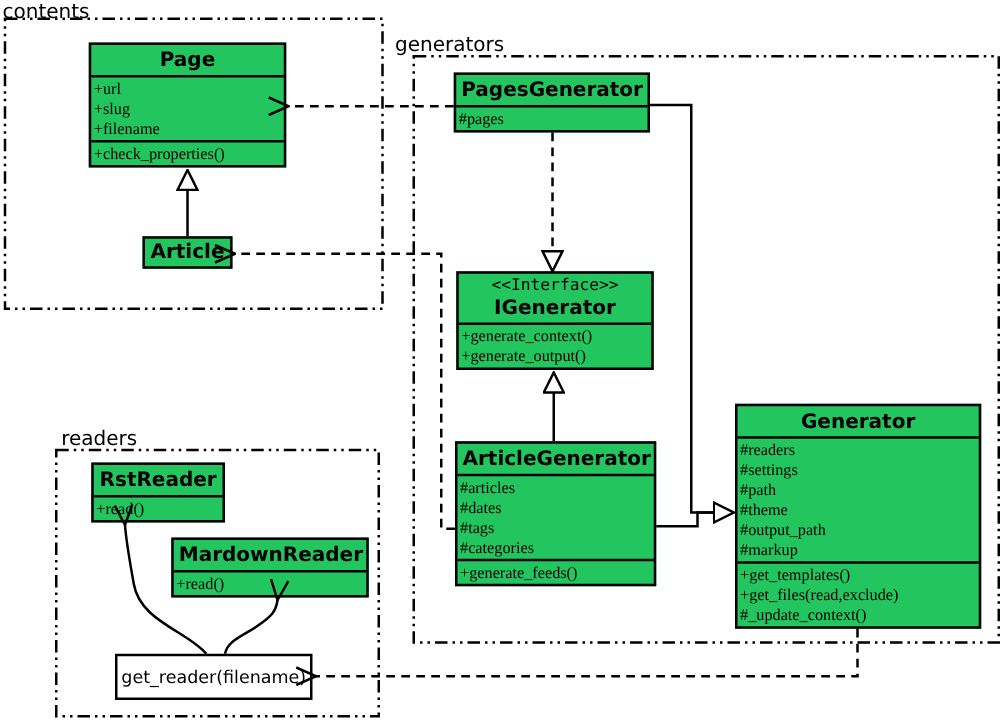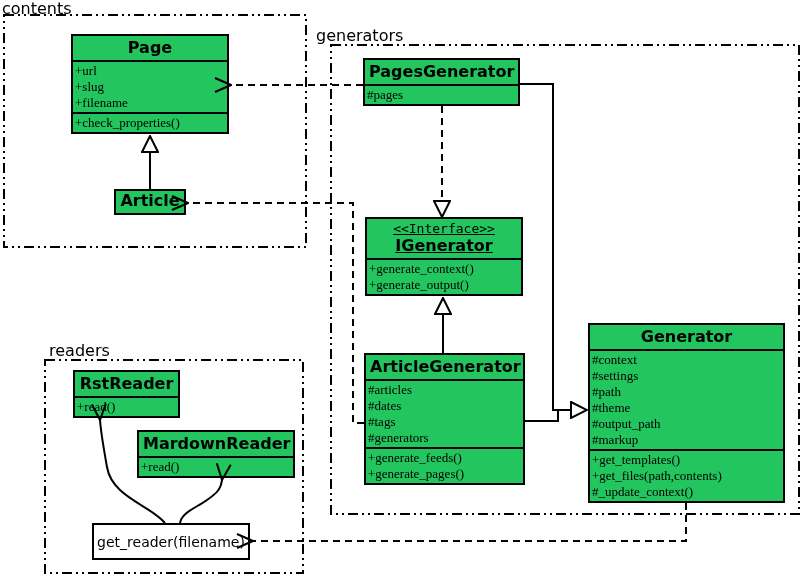--- a/index.html
+++ b/index.html
@@ -60,57 +60,56 @@
   </div>
 
   <div class="uml-class" style="left:363px; top:58px; width:157px;">
     <div class="uml-title">PagesGenerator</div>
     <div class="uml-comp">
       <div class="uml-member">#pages</div>
     </div>
   </div>
 
   <div class="uml-class" style="left:365px; top:217px; width:158px;">
-    <div class="uml-title" style="padding:2px 1px;text-decoration:underline;">
+    <div class="uml-title" style="padding:2px 1px;">
       <div class="uml-stereo">&lt;&lt;Interface&gt;&gt;</div>
       <div>IGenerator</div>
     </div>
     <div class="uml-comp">
       <div class="uml-member">+generate_context()</div>
       <div class="uml-member">+generate_output()</div>
     </div>
   </div>
 
   <div class="uml-class" style="left:364px; top:353px; width:161px;">
     <div class="uml-title">ArticleGenerator</div>
     <div class="uml-comp">
       <div class="uml-member">#articles</div>
       <div class="uml-member">#dates</div>
       <div class="uml-member">#tags</div>
-      <div class="uml-member">#generators</div>
+      <div class="uml-member">#categories</div>
     </div>
     <div class="uml-comp">
       <div class="uml-member">+generate_feeds()</div>
-      <div class="uml-member">+generate_pages()</div>
     </div>
   </div>
 
   <div class="uml-class" style="left:588px; top:323px; width:197px;">
     <div class="uml-title">Generator</div>
     <div class="uml-comp">
-      <div class="uml-member">#context</div>
+      <div class="uml-member">#readers</div>
       <div class="uml-member">#settings</div>
       <div class="uml-member">#path</div>
       <div class="uml-member">#theme</div>
       <div class="uml-member">#output_path</div>
       <div class="uml-member">#markup</div>
     </div>
     <div class="uml-comp">
       <div class="uml-member">+get_templates()</div>
-      <div class="uml-member">+get_files(path,contents)</div>
+      <div class="uml-member">+get_files(read,exclude)</div>
       <div class="uml-member">#_update_context()</div>
     </div>
   </div>
 
   <div class="uml-class" style="left:73px; top:370px; width:107px;">
     <div class="uml-title">RstReader</div>
     <div class="uml-comp">
       <div class="uml-member">+read()</div>
     </div>
   </div>

